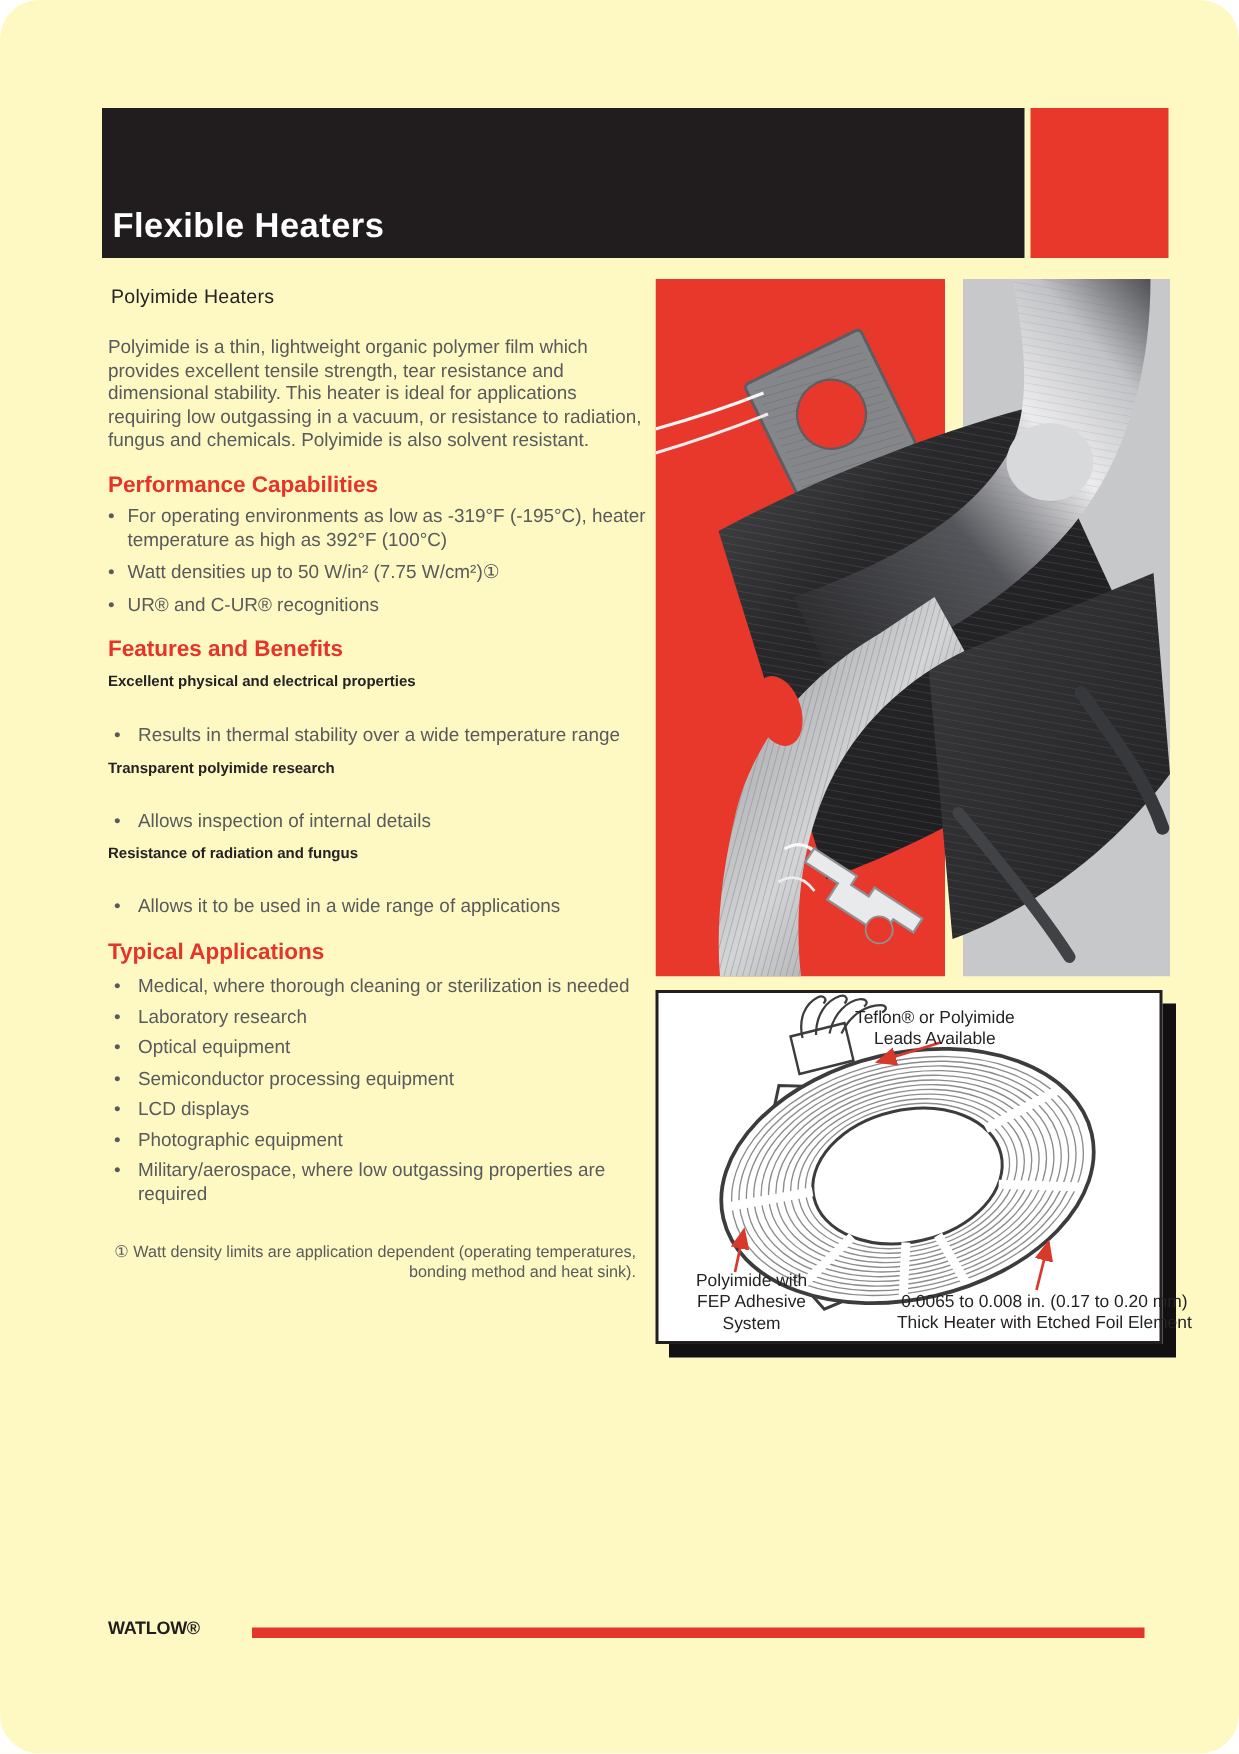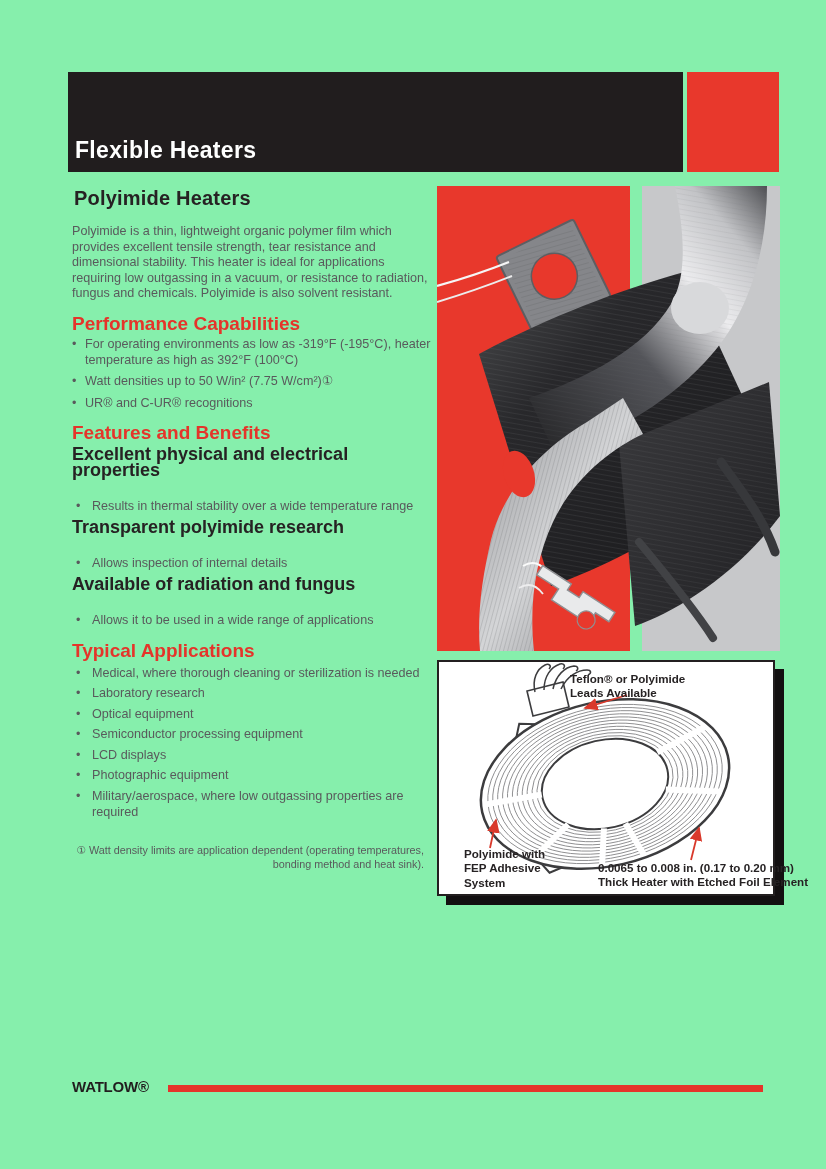--- a/index.html
+++ b/index.html
@@ -1,55 +1,55 @@
 <!DOCTYPE html>
 <html><head>
 <meta charset="utf-8">
 <style>
   html,body{margin:0;padding:0;background:#ffffff;}
-  .page{position:relative;width:826px;height:1169px;background:#86efac;overflow:hidden;
-        font-family:"Liberation Sans","DejaVu Sans",sans-serif;-webkit-font-smoothing:antialiased;}
+  .page{position:relative;width:826px;height:1169px;background:#fef9c3;overflow:hidden;
+        font-family:"Liberation Sans","DejaVu Sans",sans-serif;border-radius:26px;-webkit-font-smoothing:antialiased;}
 
   
   .header-bar{position:absolute;left:68px;top:72px;width:615px;height:100px;background:#211d1e;}
   .header-title{position:absolute;left:7px;bottom:8px;color:#ffffff;font-size:23px;font-weight:bold;letter-spacing:.3px;}
   .header-redsq{position:absolute;left:687px;top:72px;width:92px;height:100px;background:#e8382c;}
 
   
   .col{position:absolute;left:72px;top:188px;width:360px;color:#595a5c;font-size:12.6px;line-height:15.6px;}
-  .article-title{margin:0 0 16px 2px;font-size:20px;line-height:20px;color:#262223;font-weight:bold;letter-spacing:.2px;}
+  .article-title{margin:0 0 16px 2px;font-size:13px;line-height:20px;color:#262223;font-weight:normal;letter-spacing:.2px;}
   .intro{margin:0;}
-  .red-head{margin:13px 0 5px 0;font-size:19px;line-height:17px;color:#e5342a;font-weight:bold;}
+  .red-head{margin:13px 0 5px 0;font-size:15px;line-height:17px;color:#e5342a;font-weight:bold;}
   ul{list-style:none;margin:0;padding:0;}
   ul.perf li{position:relative;padding-left:13px;margin-bottom:6px;}
   ul.perf li::before{content:"\2022";position:absolute;left:0;top:0;}
   .feat-group{margin-bottom:5px;}
-  .feat-title{font-weight:bold;color:#262223;margin:6px 0 2px 0;font-size:18px;}
+  .feat-title{font-weight:bold;color:#262223;margin:6px 0 2px 0;font-size:10px;}
   ul.feat li{position:relative;padding-left:20px;margin-bottom:3px;margin-top:20px;}
   ul.feat li::before{content:"\2022";position:absolute;left:4px;top:0;}
   ul.apps{margin-top:7px;}
   ul.apps li{position:relative;padding-left:20px;margin-bottom:5px;}
   ul.apps li::before{content:"\2022";position:absolute;left:4px;top:0;}
   .footnote{margin-top:24px;font-size:10.8px;line-height:13.4px;width:352px;text-align:right;}
 
   
   .photo{position:absolute;left:437px;top:186px;width:343px;height:465px;}
   .photo svg{display:block;}
 
   
   .diagram{position:absolute;left:437px;top:660px;width:334px;height:232px;background:#ffffff;
            border:2px solid #231f20;box-shadow:9px 9px 0 #131011;}
   .diagram svg{position:absolute;left:0;top:0;}
-  .dlabel{position:absolute;font-weight:bold;color:#262223;font-size:11.6px;line-height:14.4px;white-space:nowrap;}
+  .dlabel{position:absolute;font-weight:normal;color:#262223;font-size:11.6px;line-height:14.4px;white-space:nowrap;text-align:center;}
   .lbl-leads{left:131px;top:10px;}
   .lbl-adhesive{left:25px;top:185px;}
   .lbl-thickness{left:159px;top:199px;}
 
   
-  .footer-brand{position:absolute;left:72px;top:1078px;font-size:15px;font-weight:bold;color:#211d1e;letter-spacing:-.2px;}
+  .footer-brand{position:absolute;left:72px;top:1078px;font-size:12px;font-weight:bold;color:#211d1e;letter-spacing:-.2px;}
   .footer-rule{position:absolute;left:168px;top:1085px;width:595px;height:7px;background:#e5342a;}
 </style>
 </head>
 <body>
 
 <div class="page">
 
   <div class="header-bar">
     <div class="header-title">Flexible Heaters</div>
   </div>
@@ -73,21 +73,21 @@
           <li>Results in thermal stability over a wide temperature range</li>
         </ul>
     </div>
     <div class="feat-group">
       <div class="feat-title">Transparent polyimide research</div>
       <ul class="feat">
           <li>Allows inspection of internal details</li>
         </ul>
     </div>
     <div class="feat-group">
-      <div class="feat-title">Available of radiation and fungus</div>
+      <div class="feat-title">Resistance of radiation and fungus</div>
       <ul class="feat">
           <li>Allows it to be used in a wide range of applications</li>
         </ul>
     </div>
 
     <h2 class="red-head">Typical Applications</h2>
     <ul class="apps">
       <li>Medical, where thorough cleaning or sterilization is needed</li>
       <li>Laboratory research</li>
       <li>Optical equipment</li>

